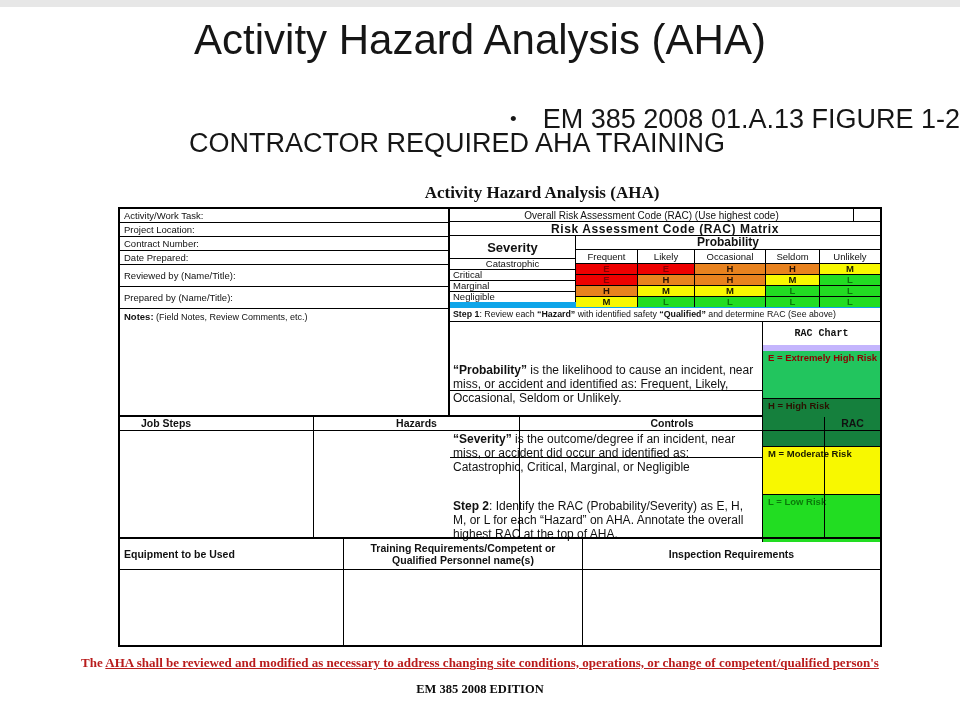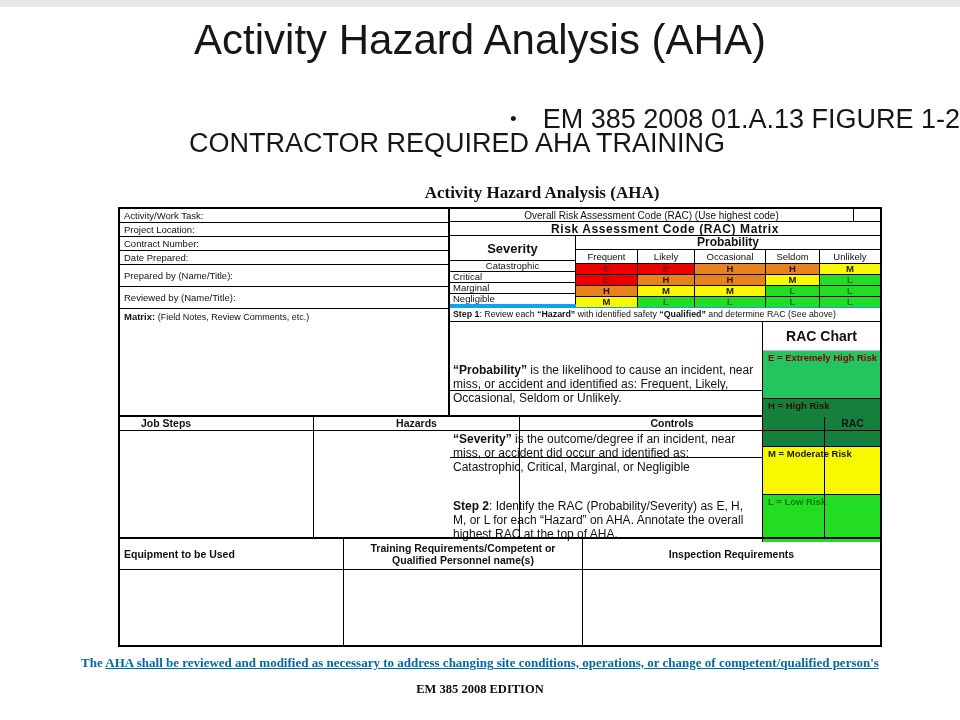--- a/index.html
+++ b/index.html
@@ -35,21 +35,21 @@
   .h14 { height:14px; } .h22 { height:22px; }
   .notes-row { flex:1; padding:2px 4px; font-size:9px; border-bottom:none; align-items:flex-start; }
   .notes-row b { font-size:9.5px; }
 
   .overall-row { height:14px; display:flex; border-bottom:1px solid #000; }
   .overall-label { flex:1; text-align:center; font-size:10px; padding-top:1px; }
   .overall-value { width:27px; border-left:1px solid #000; }
   .matrix-title { height:14px; border-bottom:1px solid #000; text-align:center;
     font-weight:bold; font-size:12px; letter-spacing:0.6px; }
 
-  .matrix { display:flex; height:72px; border-bottom:4px solid #0ea5e9; }
+  .matrix { display:flex; height:72px; border-bottom:6px solid #0ea5e9; }
   .sev-col { width:126px; border-right:1px solid #000; display:flex; flex-direction:column; }
   .sev-head { height:28px; display:flex; align-items:center; justify-content:center;
     font-weight:bold; font-size:13px; border-bottom:1px solid #000; }
   .sev-label { height:11px; font-size:9.5px; padding-left:3px; border-bottom:1px solid #000; line-height:10px; }
   .sev-label.center { text-align:center; padding-left:0; }
   .sev-label:last-child { border-bottom:none; }
   .prob-col { flex:1; display:flex; flex-direction:column; }
   .prob-head { height:14px; text-align:center; font-weight:bold; font-size:12px;
     border-bottom:1px solid #000; line-height:13px; }
   .prob-cols, .m-row { display:flex; }
@@ -63,21 +63,21 @@
 
   .step1-row { height:22px; border-bottom:1px solid #000; font-size:8.8px; line-height:1.2;
     padding:1px 3px; }
   .steps-area { flex:1; display:flex; }
   .defs-col { width:312px; display:flex; flex-direction:column; }
   .def-row { font-size:12px; line-height:1.18; padding:1px 3px; border-bottom:1px solid #000;margin-top:40px; }
   .def-prob { height:29px; } .def-sev { height:27px; }
   .def-step2 { flex:1; border-bottom:none; }
   .rac-chart-col { flex:1; border-left:1px solid #000; display:flex; flex-direction:column; }
   .rac-chart-head { height:29px; display:flex; align-items:center; justify-content:center;
-    font-weight:bold; font-size:14px; border-bottom:1px solid #c4b5fd; }
+    font-weight:bold; font-size:10px; border-bottom:6px solid #c4b5fd;font-family:Liberation Mono, monospace; }
   .legend-row { flex:1; font-size:9.5px; font-weight:bold; padding:1px 0 0 5px;
     border-bottom:1px solid #000; }
   .legend-row:last-child { border-bottom:none; }
 
   
   .job-header { height:14px; display:flex; border-bottom:1px solid #000; font-weight:bold; font-size:10.5px; }
   .job-header > div, .job-body > div { border-right:1px solid #000; }
   .job-header > div:last-child, .job-body > div:last-child { border-right:none; }
   .jc1{width:194px;} .jc2{width:206px;} .jc3{width:305px;} .jc4{flex:1;}
   .job-header .jc1 { padding-left:21px; }
@@ -88,21 +88,21 @@
   .equip-header { height:31px; display:flex; border-bottom:1px solid #000; font-weight:bold; font-size:10.5px; }
   .equip-header > div, .equip-body > div { border-right:1px solid #000; }
   .equip-header > div:last-child, .equip-body > div:last-child { border-right:none; }
   .ec1{width:224px;} .ec2{width:239px;} .ec3{flex:1;}
   .equip-header .ec1 { display:flex; align-items:center; padding-left:4px; }
   .equip-header .ec2, .equip-header .ec3 { display:flex; align-items:center; justify-content:center;
     text-align:center; padding:0 18px; line-height:1.15; }
   .equip-body { height:75px; display:flex; }
 
   .footer-note { position:absolute; top:655px; left:0; right:0; text-align:center;
-    font-family:"Liberation Serif", serif; font-weight:bold; font-size:13px; color:#0369a1; }
+    font-family:"Liberation Serif", serif; font-weight:bold; font-size:13px; color:#b91c1c; }
   .footer-note .u { text-decoration:underline; }
   .edition { position:absolute; top:682px; left:0; right:0; text-align:center;
     font-family:"Liberation Serif", serif; font-weight:bold; font-size:12.5px; color:#0d0d0d; }
 </style>
 </head>
 <body>
 
 <div class="slide">
   <div class="top-strip"></div>
 
@@ -115,24 +115,24 @@
   <div class="form-title">Activity Hazard Analysis (AHA)</div>
 
   <div class="form">
 
     <div class="top-section">
       <div class="left-col">
         <div class="field-row h14">Activity/Work Task:</div>
         <div class="field-row h14">Project Location:</div>
         <div class="field-row h14">Contract Number:</div>
         <div class="field-row h14">Date Prepared:</div>
+        <div class="field-row h22">Reviewed by (Name/Title):</div>
         <div class="field-row h22">Prepared by (Name/Title):</div>
-        <div class="field-row h22">Reviewed by (Name/Title):</div>
         <div class="field-row notes-row">
-          <span><b>Matrix:</b><span> (Field Notes, Review Comments, etc.)</span></span>
+          <span><b>Notes:</b><span> (Field Notes, Review Comments, etc.)</span></span>
         </div>
       </div>
 
       <div class="right-col">
         <div class="overall-row">
           <div class="overall-label">Overall Risk Assessment Code (RAC) (Use highest code)</div>
           <div class="overall-value"></div>
         </div>
         <div class="matrix-title">Risk Assessment Code (RAC) Matrix</div>
 

